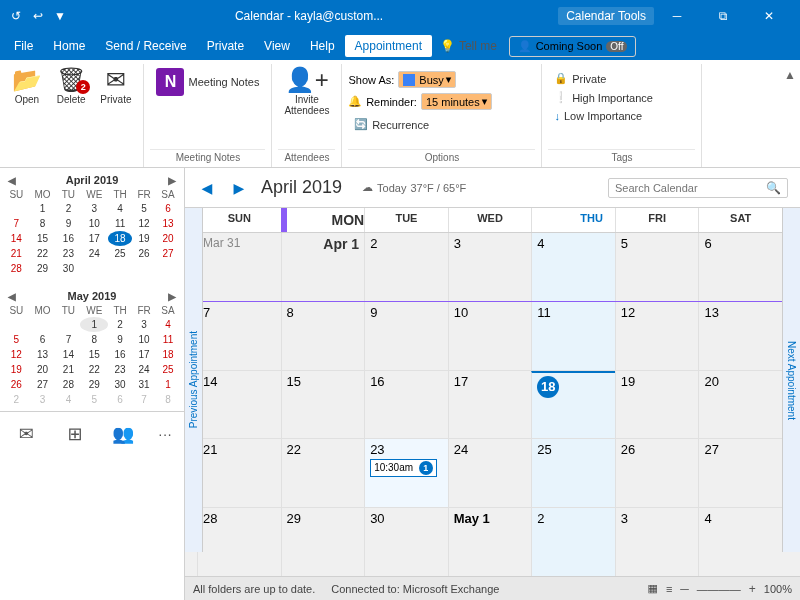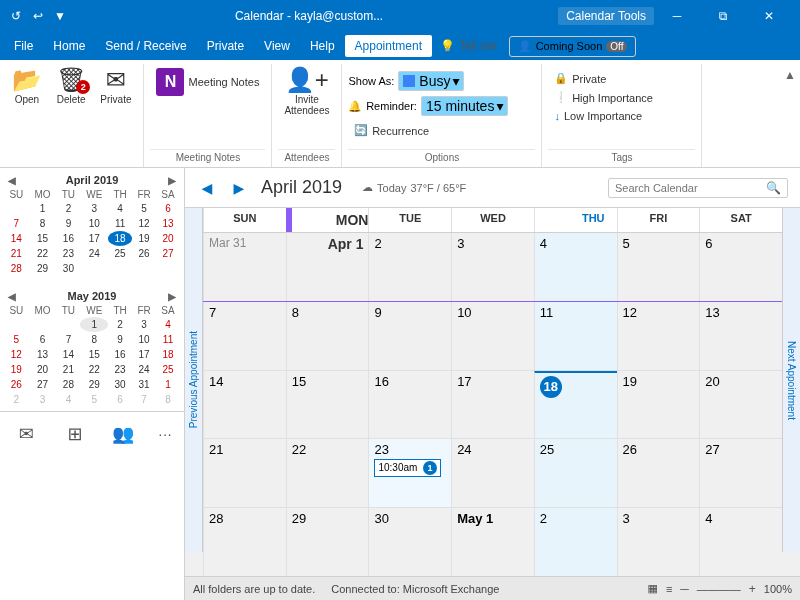--- a/index.html
+++ b/index.html
@@ -247,22 +247,22 @@
 
     
     .ribbon-dropdown {
       display: flex;
       align-items: center;
       border: 1px solid #ccc;
       border-radius: 2px;
       padding: 1px 4px;
       gap: 2px;
       cursor: pointer;
-      background: #7dd3fc;
-      font-size: 14px;
+      background: #fdba74;
+      font-size: 11px;
     }
 
     .ribbon-row { display: flex; align-items: center; gap: 4px; padding: 1px 0; }
 
     .onenote-icon {
       width: 28px; height: 28px;
       background: #7719aa;
       color: white;
       border-radius: 3px;
       display: flex;
@@ -597,21 +597,21 @@
       <div class="cal-grid-container">
 
         <div style="position:absolute;left:0;top:0;bottom:24px;width:18px;background:#e8f0fb;z-index:5;border-right:1px solid #ccc;display:flex;align-items:center;justify-content:center;">
           <span style="writing-mode:vertical-rl;transform:rotate(180deg);font-size:10px;color:#0072c6;">Previous Appointment</span>
         </div>
 
         <div style="position:absolute;right:0;top:0;bottom:24px;width:18px;background:#e8f0fb;z-index:5;border-left:1px solid #ccc;display:flex;align-items:center;justify-content:center;">
           <span style="writing-mode:vertical-rl;font-size:10px;color:#0072c6;">Next Appointment</span>
         </div>
 
-        <div style="margin-left:18px;margin-right:18px;display:flex;flex-direction:column;height:100%;">
+        <div style="margin-left:12px;margin-right:18px;display:flex;flex-direction:column;height:100%;">
 
           <div style="display:grid;grid-template-columns:repeat(7,1fr);background:white;border-bottom:1px solid #d0d0d0;flex-shrink:0;">
             <div style="text-align:center;font-size:11px;font-weight:600;padding:4px 0;border-left:1px solid #e0e0e0;color:#333;">SUN</div>
             <div style="text-align:right;font-size:14px;font-weight:600;padding:4px 0;border-left:6px solid #8b5cf6;color:#333;">MON</div>
             <div style="text-align:center;font-size:11px;font-weight:600;padding:4px 0;border-left:1px solid #e0e0e0;color:#333;">TUE</div>
             <div style="text-align:center;font-size:11px;font-weight:600;padding:4px 0;border-left:1px solid #e0e0e0;color:#333;">WED</div>
             <div style="text-align:right;font-size:11px;font-weight:600;padding:4px 12px;border-left:1px solid #e0e0e0;color:#0072c6;">THU</div>
             <div style="text-align:center;font-size:11px;font-weight:600;padding:4px 0;border-left:1px solid #e0e0e0;color:#333;">FRI</div>
             <div style="text-align:center;font-size:11px;font-weight:600;padding:4px 0;border-left:1px solid #e0e0e0;color:#333;">SAT</div>
           </div>

